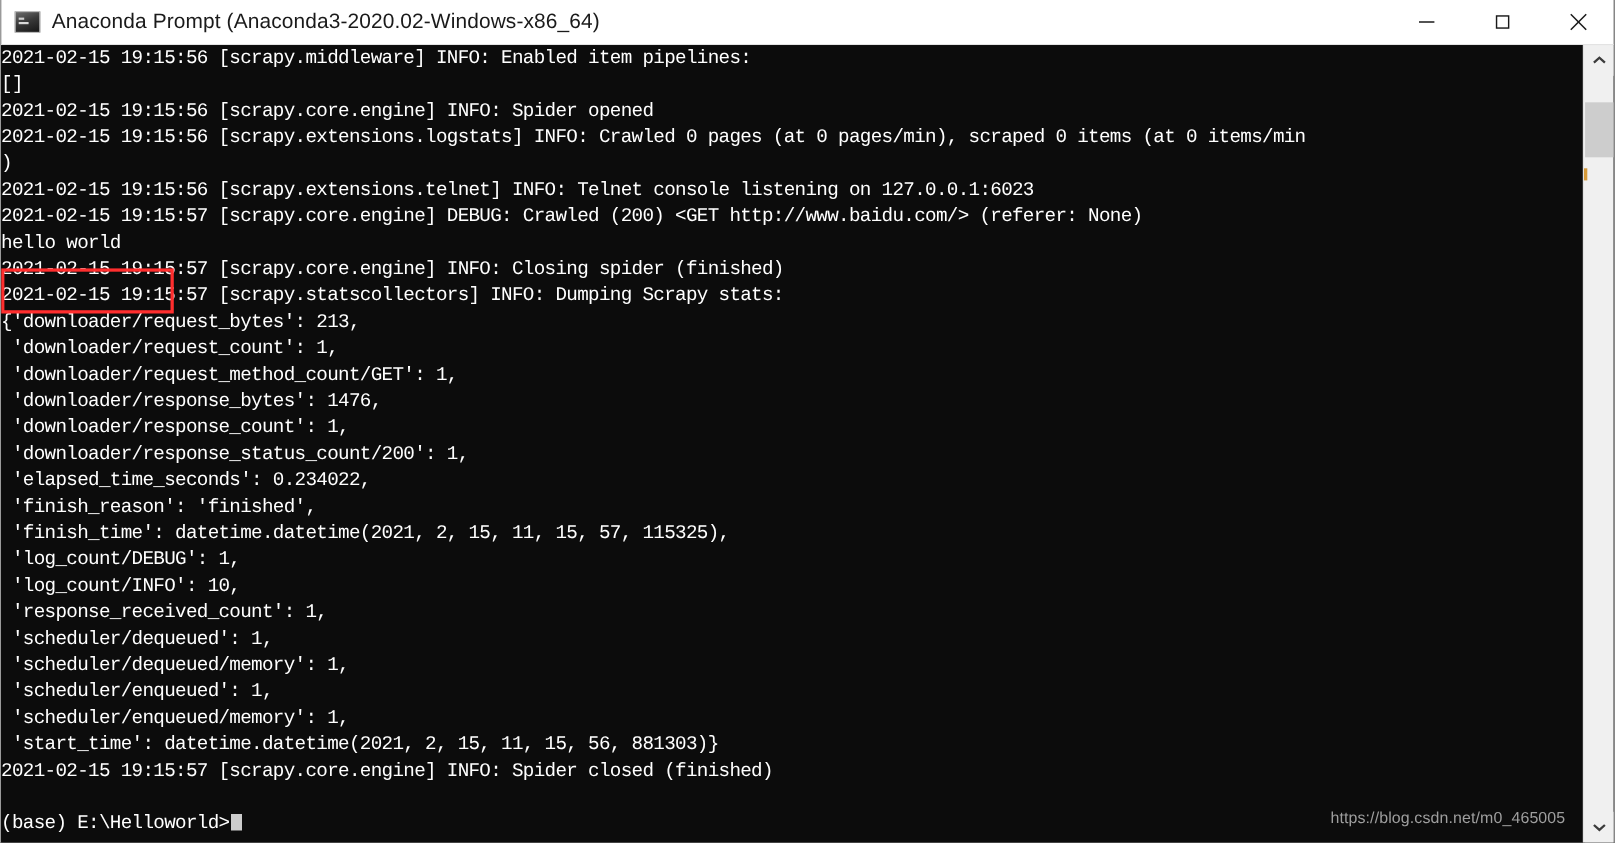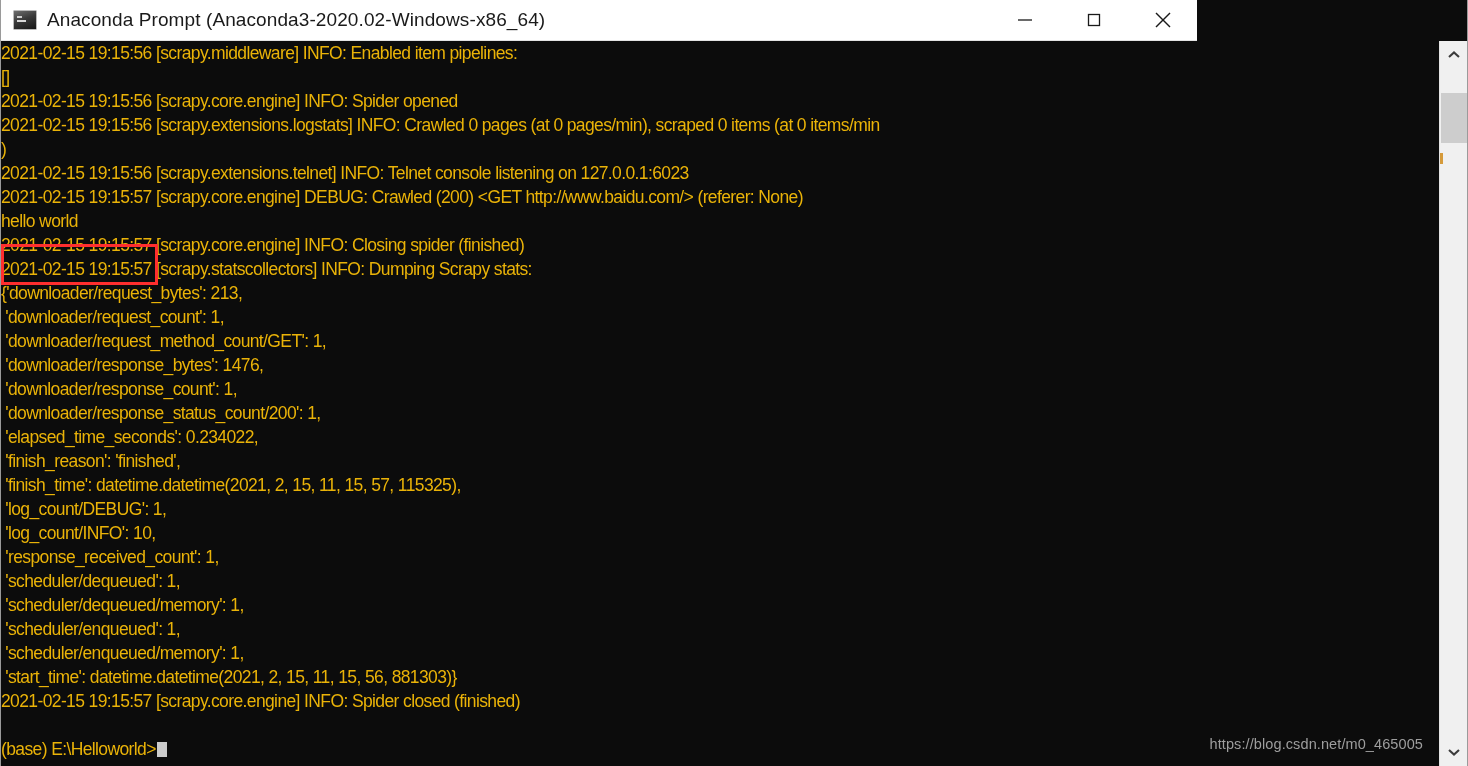--- a/index.html
+++ b/index.html
@@ -24,21 +24,21 @@
     border: 1px solid #9a9a9a;
     border-top: none;
     border-bottom: none;
     overflow: hidden;
   }
 
   
   #titlebar {
     position: absolute;
     left: 0; top: 0;
-    width: 1196px;
+    width: 1468px;
     height: 41px;
     background: #ffffff;
     border-bottom: 1px solid #e3e3e3;
     display: flex;
     align-items: center;
     box-sizing: border-box;
   }
   #title-icon {
     width: 22px;
     height: 18px;
@@ -98,24 +98,24 @@
     height: 725px;
     background: #0c0c0c;
     overflow: hidden;
   }
   #console-lines {
     position: absolute;
     left: 0;
     top: 0;
     margin: 0;
     padding: 0;
-    font-family: Liberation Sans, sans-serif;
+    font-family: Liberation Mono, monospace;
     font-size: 17.5px;
     line-height: 24px;
-    color: #eab308;
+    color: #ffffff;
     white-space: pre;
     letter-spacing: -0.62px;
     text-rendering: optimizeSpeed;
   }
   .cline {
     height: 24px;
     white-space: pre;
   }
 
   

